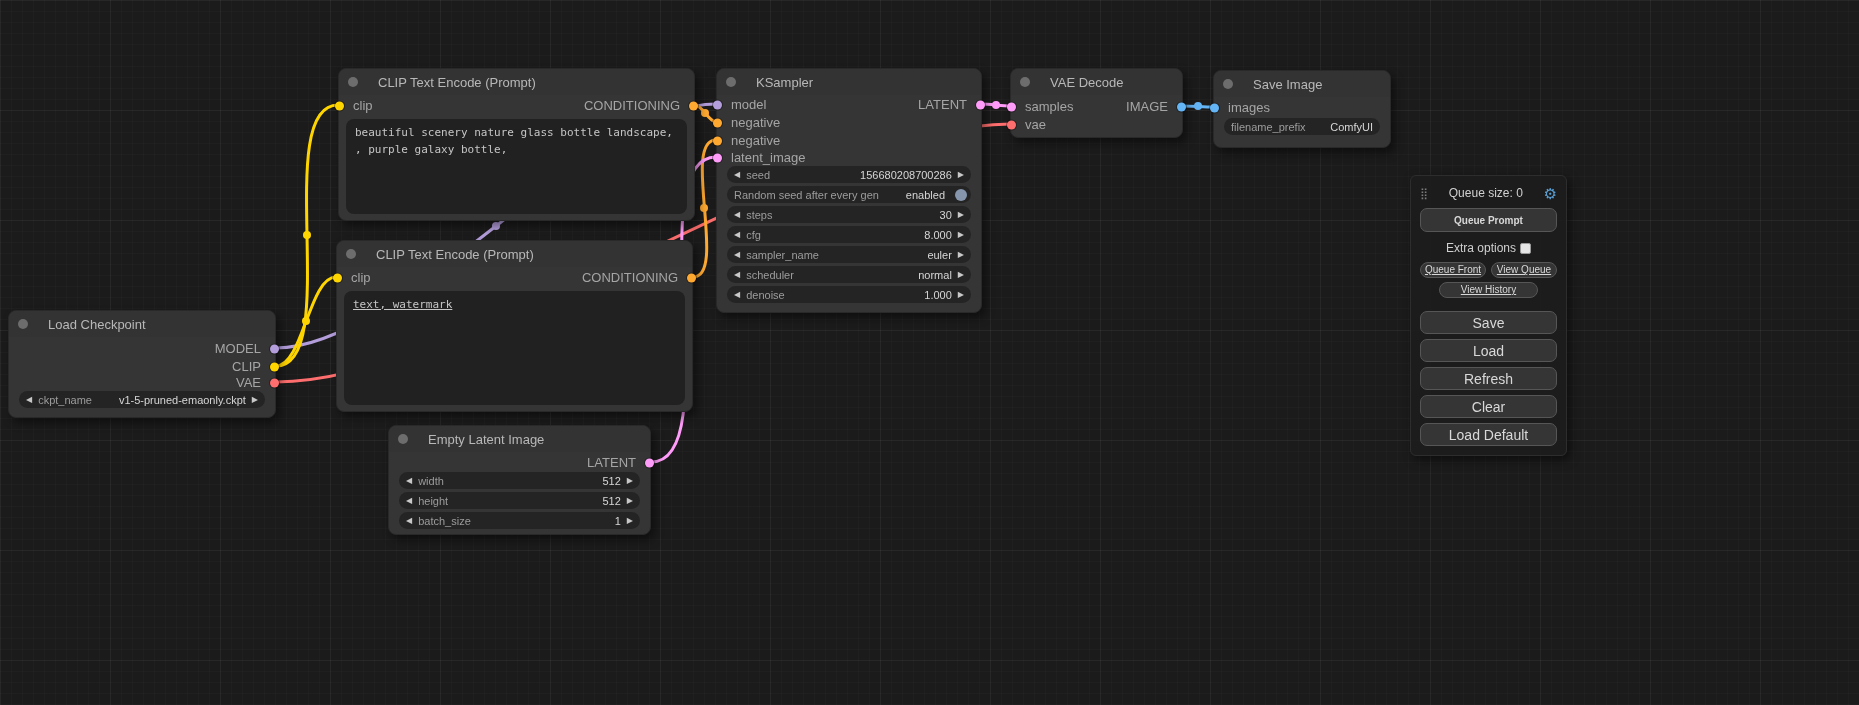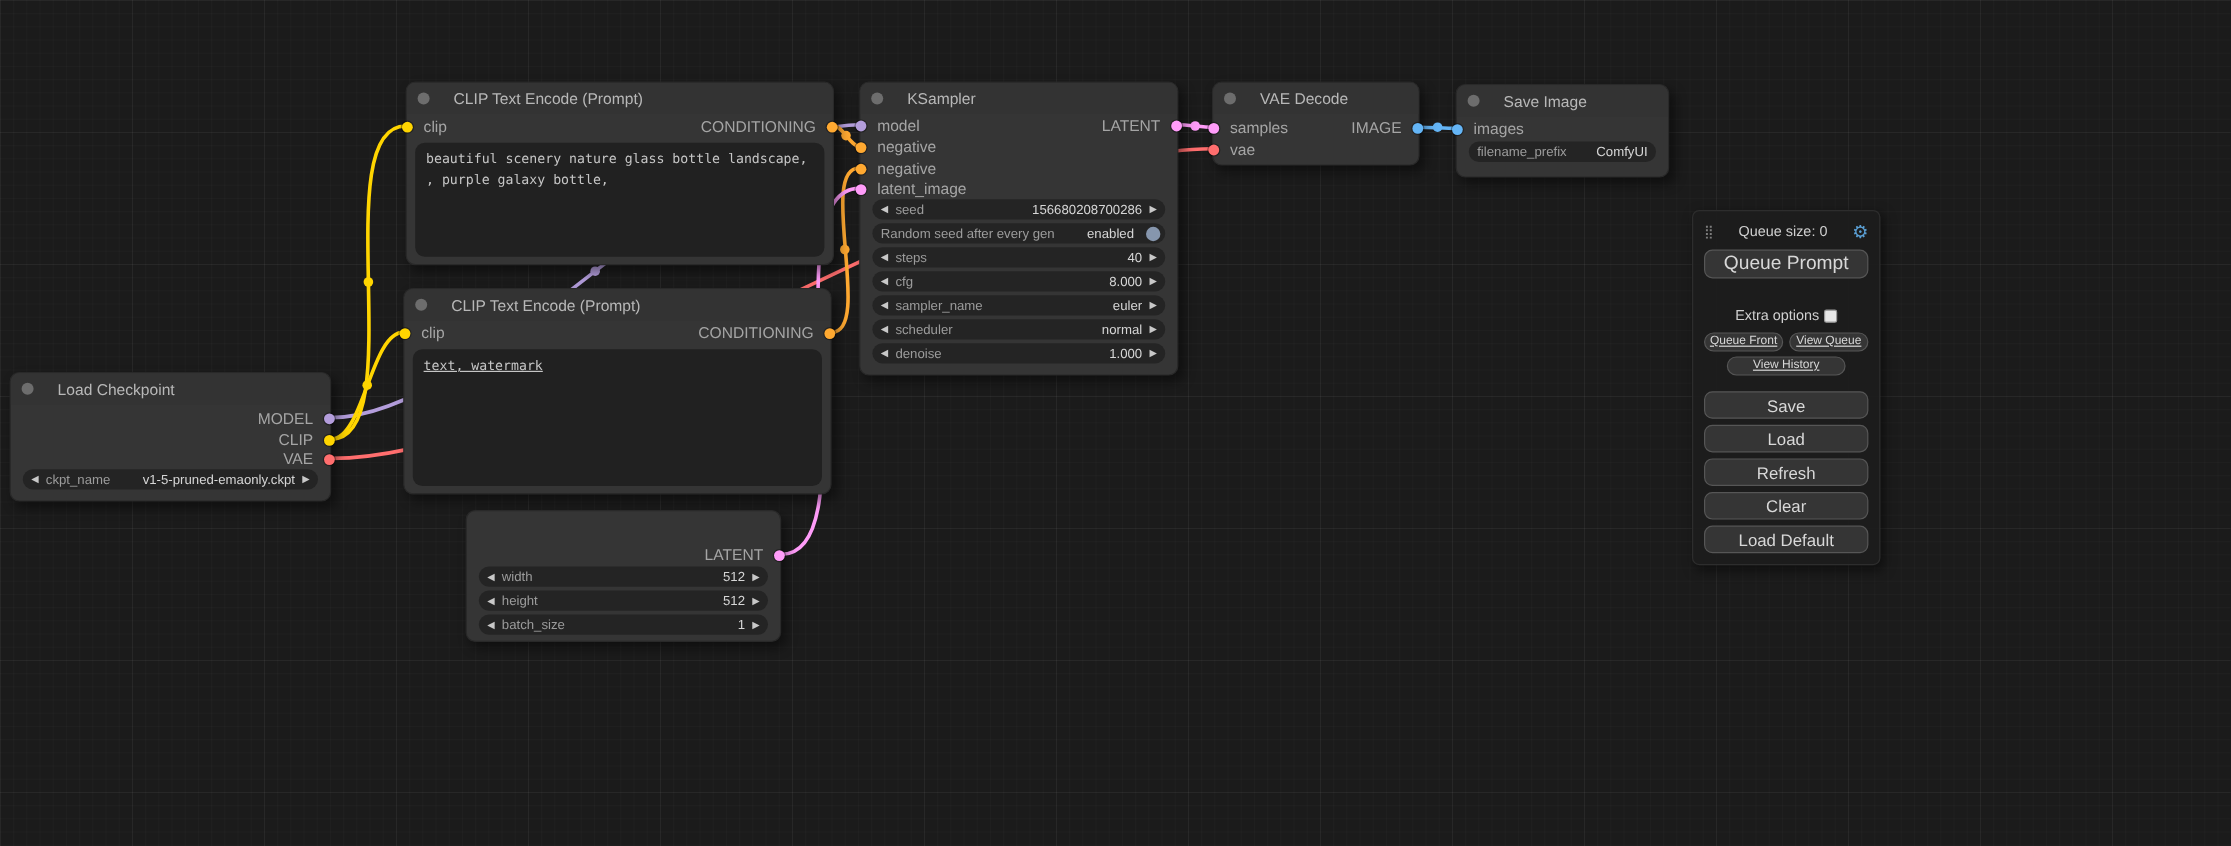--- a/index.html
+++ b/index.html
@@ -83,23 +83,23 @@
   .drag { font-size:11px; color:#7d7d7d; cursor:grab; }
   .qsize { flex:1; text-align:center; font-size:12px; color:#d0d0d0; }
   .gear { font-size:15px; color:var(--accent); line-height:1; cursor:pointer; }
   .btn {
     display:block; width:100%;
     background:#353535; border:1px solid #565656; border-radius:7px;
     color:#d8d8d8; font-family:"Liberation Sans", sans-serif;
     cursor:pointer; text-align:center;
   }
   .btn.big { height:23px; font-size:14px; margin-top:5px; }
-  .btn.primary { height:24px; font-size:16px; margin-top:6px; }
+  .btn.primary { height:24px; font-size:10px; margin-top:6px;font-weight:bold; }
   .btn.small { font-size:10px; padding:1px 0 2px 0; border-radius:8px;text-decoration:underline; }
-  .extra { margin-top:24px; display:flex; justify-content:center; align-items:center; gap:4px; font-size:12px; }
+  .extra { margin-top:9px; display:flex; justify-content:center; align-items:center; gap:4px; font-size:12px; }
   .chk { width:11px; height:11px; background:#e6e6e6; border:1px solid #9a9a9a; border-radius:2px; cursor:pointer; flex:none; }
   .two { margin-top:7px; display:flex; gap:5px; }
   .two .btn { flex:1; }
   .hist { width:72%; margin:4px auto 0 auto; }
   .gap { height:8px; }
 </style>
 </head>
 <body>
 
 <div class="canvas">
@@ -156,20 +156,24 @@
     <div class="ntitle">
       <span class="cdot"></span>
       <span>CLIP Text Encode (Prompt)</span>
     </div>
     <div class="port in" style="top:29px;"><span class="pdot c-clip"></span><span>clip</span></div>
     <div class="port out" style="top:29px;"><span>CONDITIONING</span><span class="pdot c-cond"></span></div>
     <textarea class="prompt" style="top: 50px; height: 114px; text-decoration: underline;" spellcheck="false">text, watermark</textarea>
   </div>
 
   <div class="node" style="left:388px; top:425px; width:263px; height:110px;">
+    <div class="ntitle">
+      <span class="cdot"></span>
+      <span>Empty Latent Image</span>
+    </div>
     <div class="port out" style="top:29px;"><span>LATENT</span><span class="pdot c-latent"></span></div>
     <div class="widget" style="top:46px;">
       <span class="warr">◀</span>
       <span class="wlabel">width</span>
       <span class="wval">512</span>
       <span class="warr">▶</span>
     </div>
     <div class="widget" style="top:66px;">
       <span class="warr">◀</span>
       <span class="wlabel">height</span>
@@ -202,21 +206,21 @@
       <span class="warr">▶</span>
     </div>
     <div class="widget" style="top:117px;justify-content:flex-end;">
       <span class="wlabel">Random seed after every gen</span>
       <span class="wval">enabled</span>
       <span class="knob"></span>
     </div>
     <div class="widget" style="top:137px;">
       <span class="warr">◀</span>
       <span class="wlabel">steps</span>
-      <span class="wval">40</span>
+      <span class="wval">30</span>
       <span class="warr">▶</span>
     </div>
     <div class="widget" style="top:157px;">
       <span class="warr">◀</span>
       <span class="wlabel">cfg</span>
       <span class="wval">8.000</span>
       <span class="warr">▶</span>
     </div>
     <div class="widget" style="top:177px;">
       <span class="warr">◀</span>

